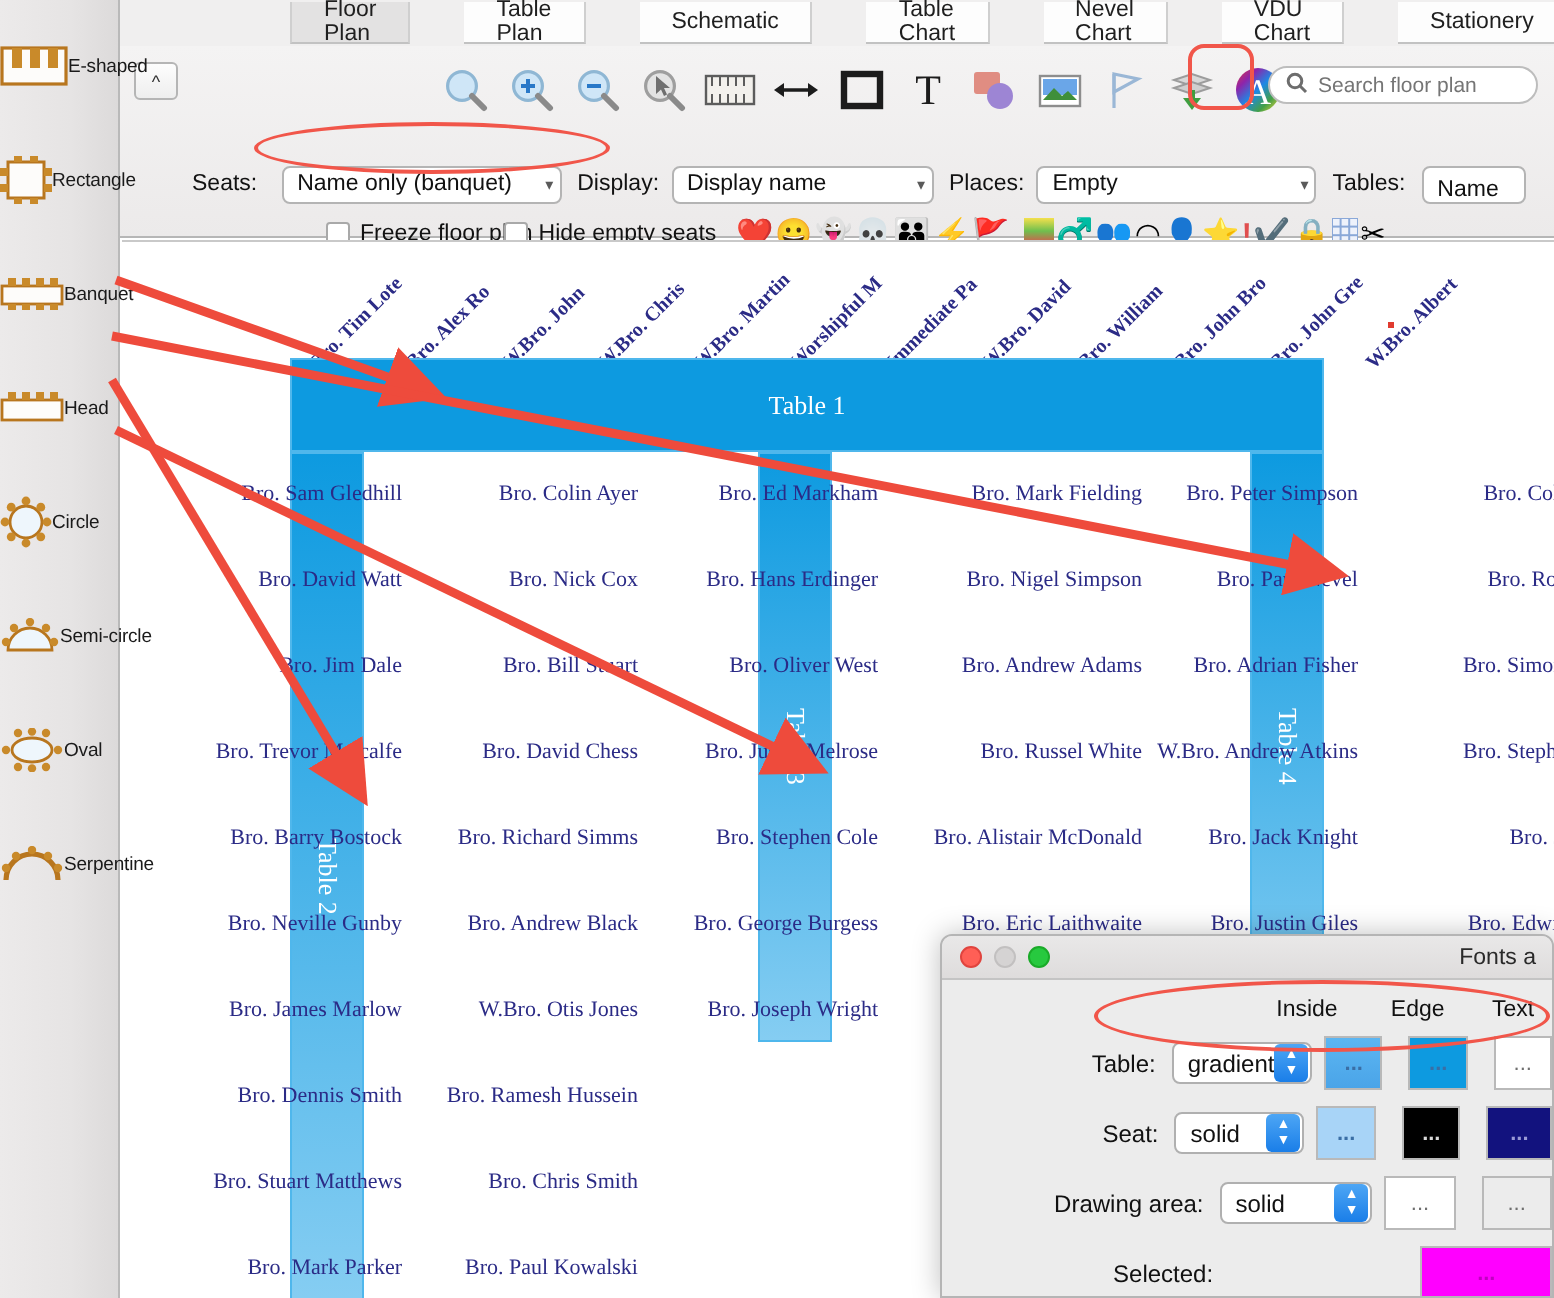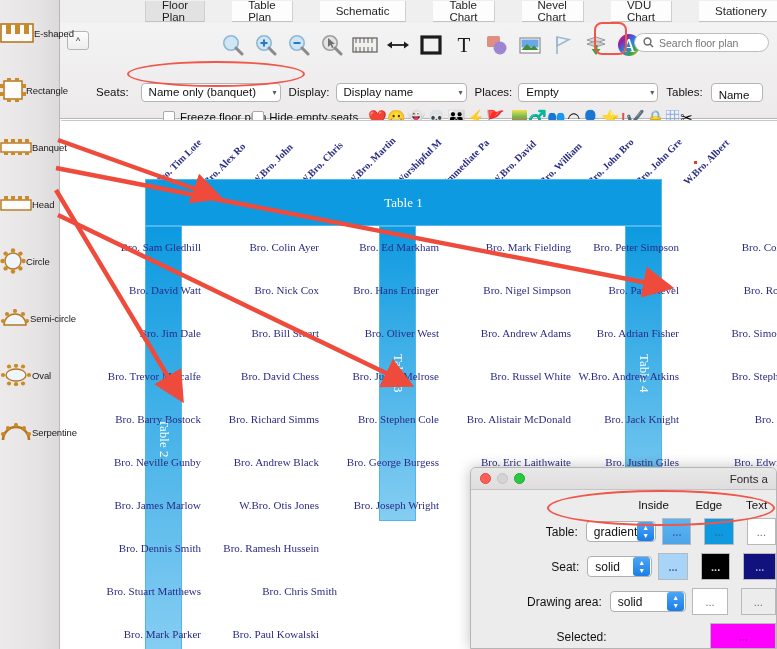--- a/index.html
+++ b/index.html
@@ -570,21 +570,21 @@
           <div class="seat left" style="left: 5px; width: 135px; top: 464px;">Bro. Stuart Matthews</div>
           <div class="seat left" style="left: 5px; width: 135px; top: 507px;">Bro. Mark Parker</div>
           <div class="seat left" style="left: 118px; width: 140px; top: 120px;">Bro. Colin Ayer</div>
           <div class="seat left" style="left: 118px; width: 140px; top: 163px;">Bro. Nick Cox</div>
           <div class="seat left" style="left: 118px; width: 140px; top: 206px;">Bro. Bill Stuart</div>
           <div class="seat left" style="left: 118px; width: 140px; top: 249px;">Bro. David Chess</div>
           <div class="seat left" style="left: 118px; width: 140px; top: 292px;">Bro. Richard Simms</div>
           <div class="seat left" style="left: 118px; width: 140px; top: 335px;">Bro. Andrew Black</div>
           <div class="seat left" style="left: 118px; width: 140px; top: 378px;">W.Bro. Otis Jones</div>
           <div class="seat left" style="left: 118px; width: 140px; top: 421px;">Bro. Ramesh Hussein</div>
-          <div class="seat left" style="left: 118px; width: 140px; top: 464px; margin-left: 18px;">Bro. Chris Smith</div>
+          <div class="seat left" style="left: 118px; width: 140px; top: 464px;">Bro. Chris Smith</div>
           <div class="seat left" style="left: 118px; width: 140px; top: 507px;">Bro. Paul Kowalski</div>
           <div class="seat left" style="left: 238px; width: 140px; top: 120px;">Bro. Ed Markham</div>
           <div class="seat left" style="left: 238px; width: 140px; top: 163px;">Bro. Hans Erdinger</div>
           <div class="seat left" style="left: 238px; width: 140px; top: 206px;">Bro. Oliver West</div>
           <div class="seat left" style="left: 238px; width: 140px; top: 249px;">Bro. Justin Melrose</div>
           <div class="seat left" style="left: 238px; width: 140px; top: 292px;">Bro. Stephen Cole</div>
           <div class="seat left" style="left: 238px; width: 140px; top: 335px;">Bro. George Burgess</div>
           <div class="seat left" style="left: 238px; width: 140px; top: 378px;">Bro. Joseph Wright</div>
           <div class="seat left" style="left: 360px; width: 150px; top: 120px;">Bro. Mark Fielding</div>
           <div class="seat left" style="left: 360px; width: 150px; top: 163px;">Bro. Nigel Simpson</div>

